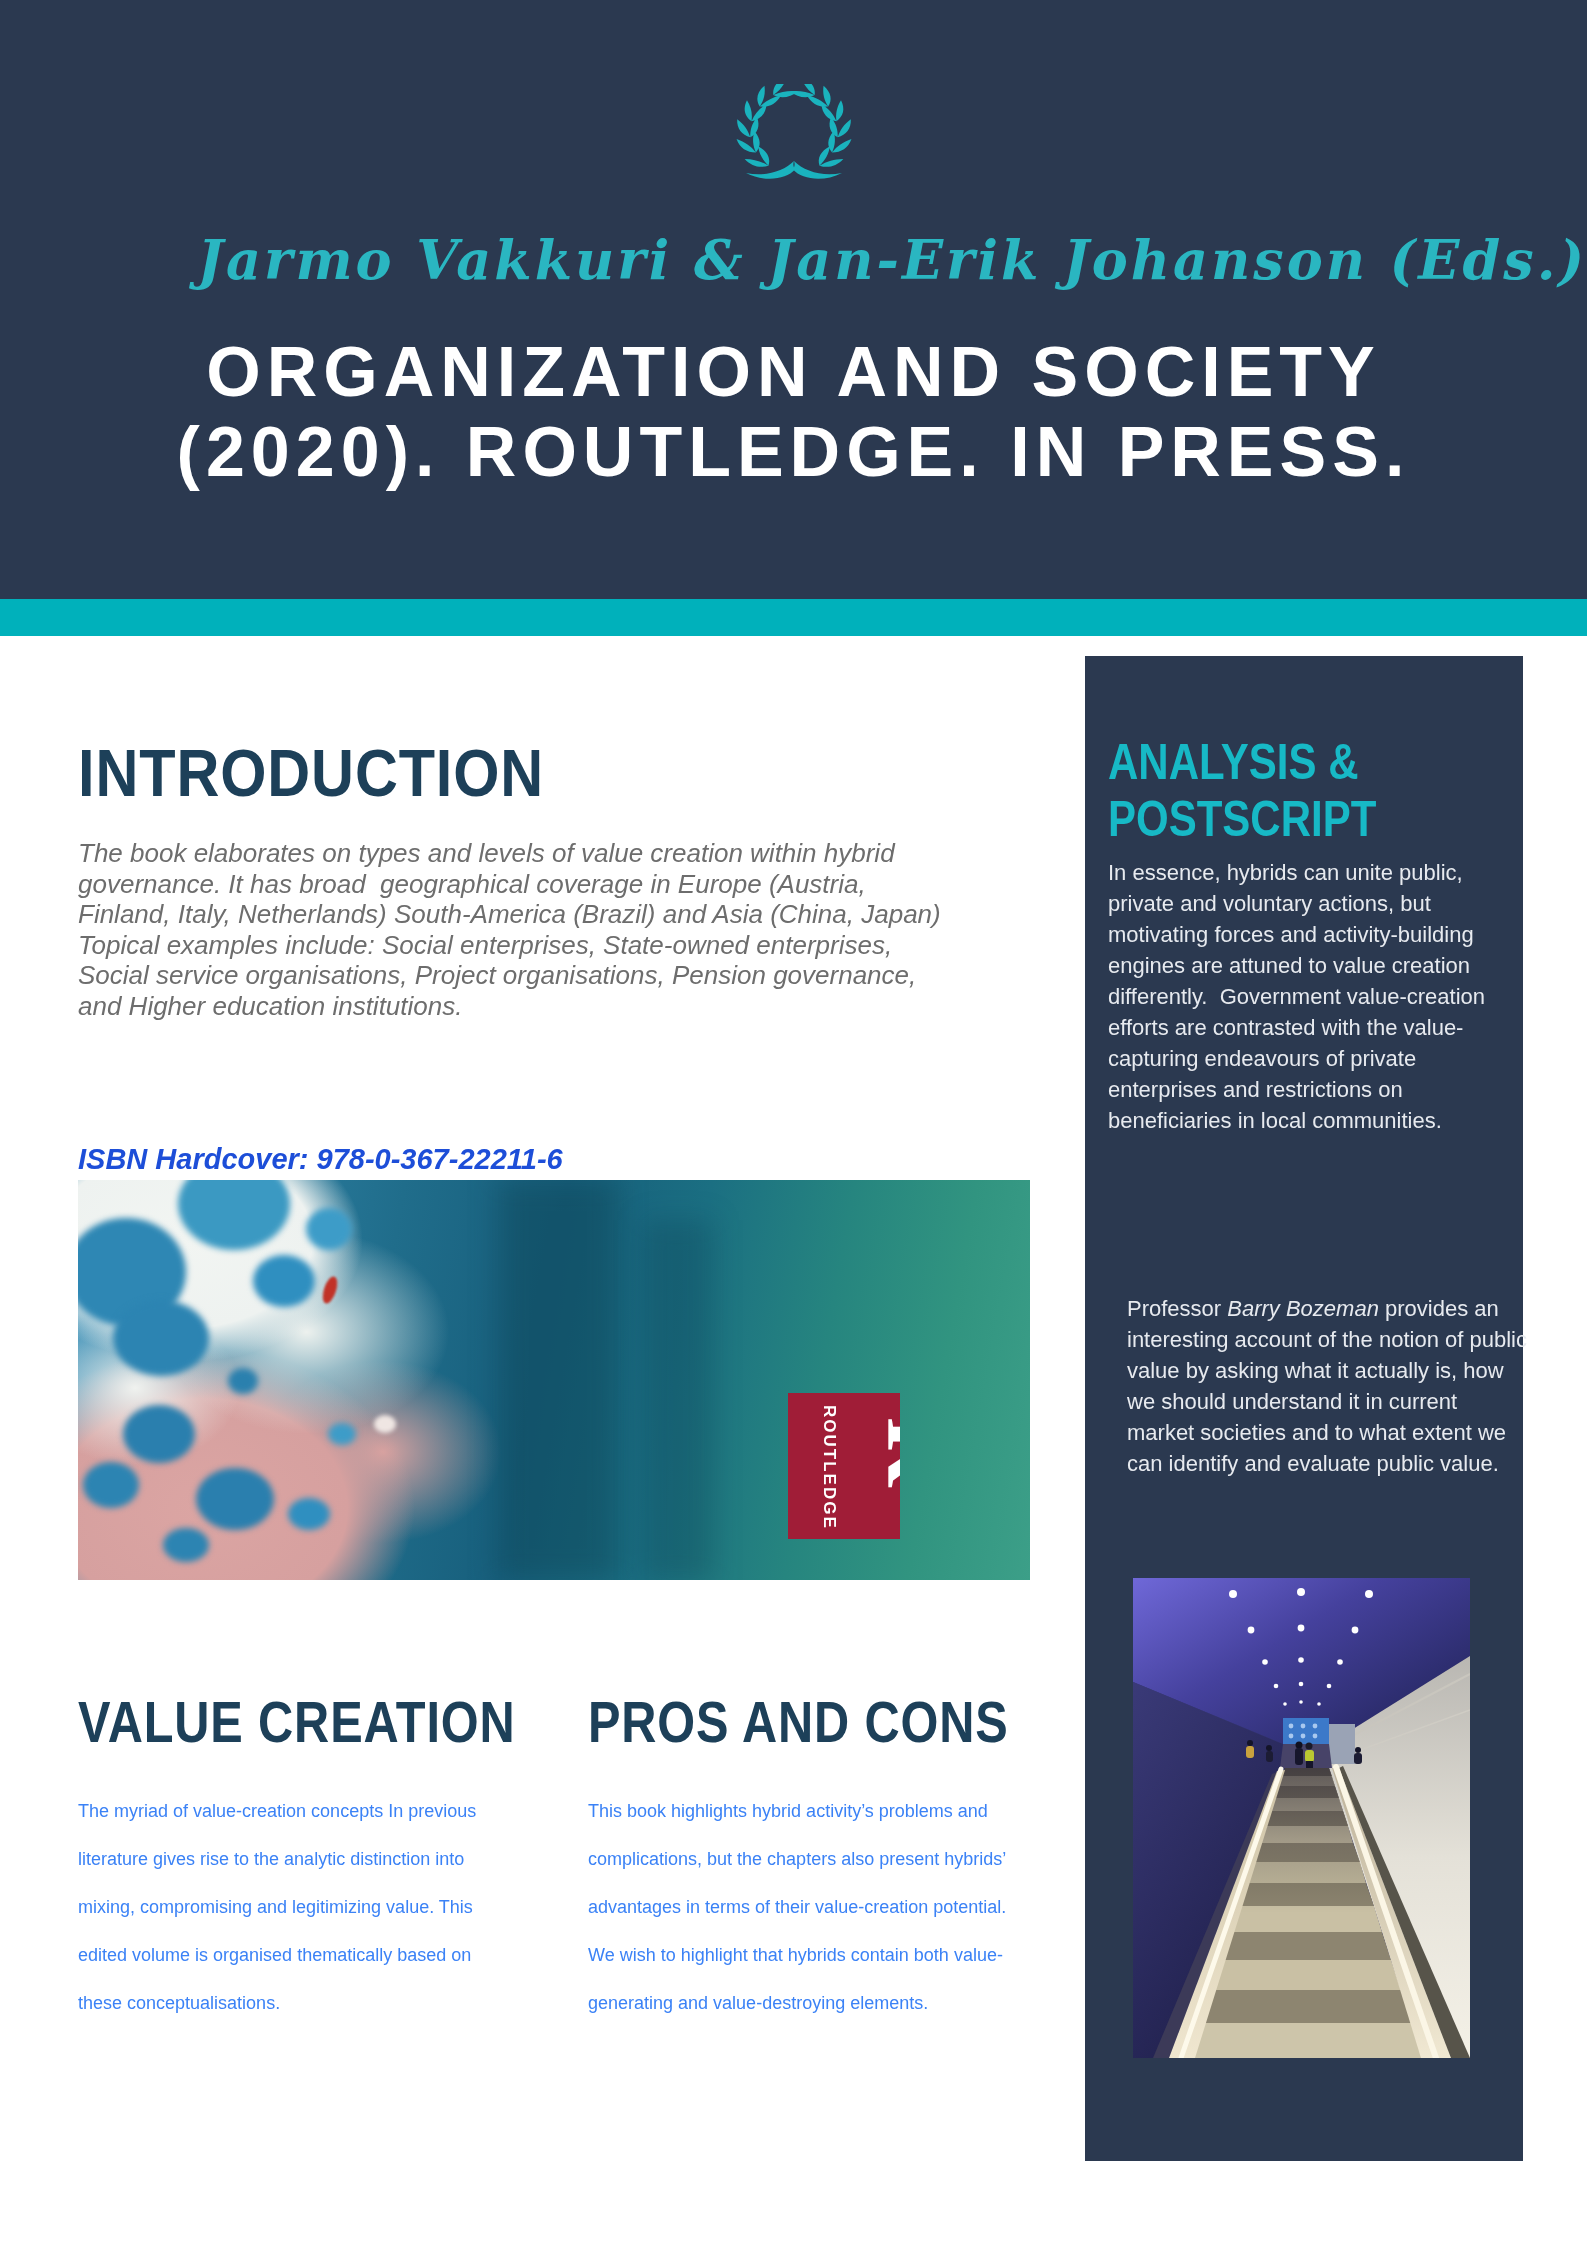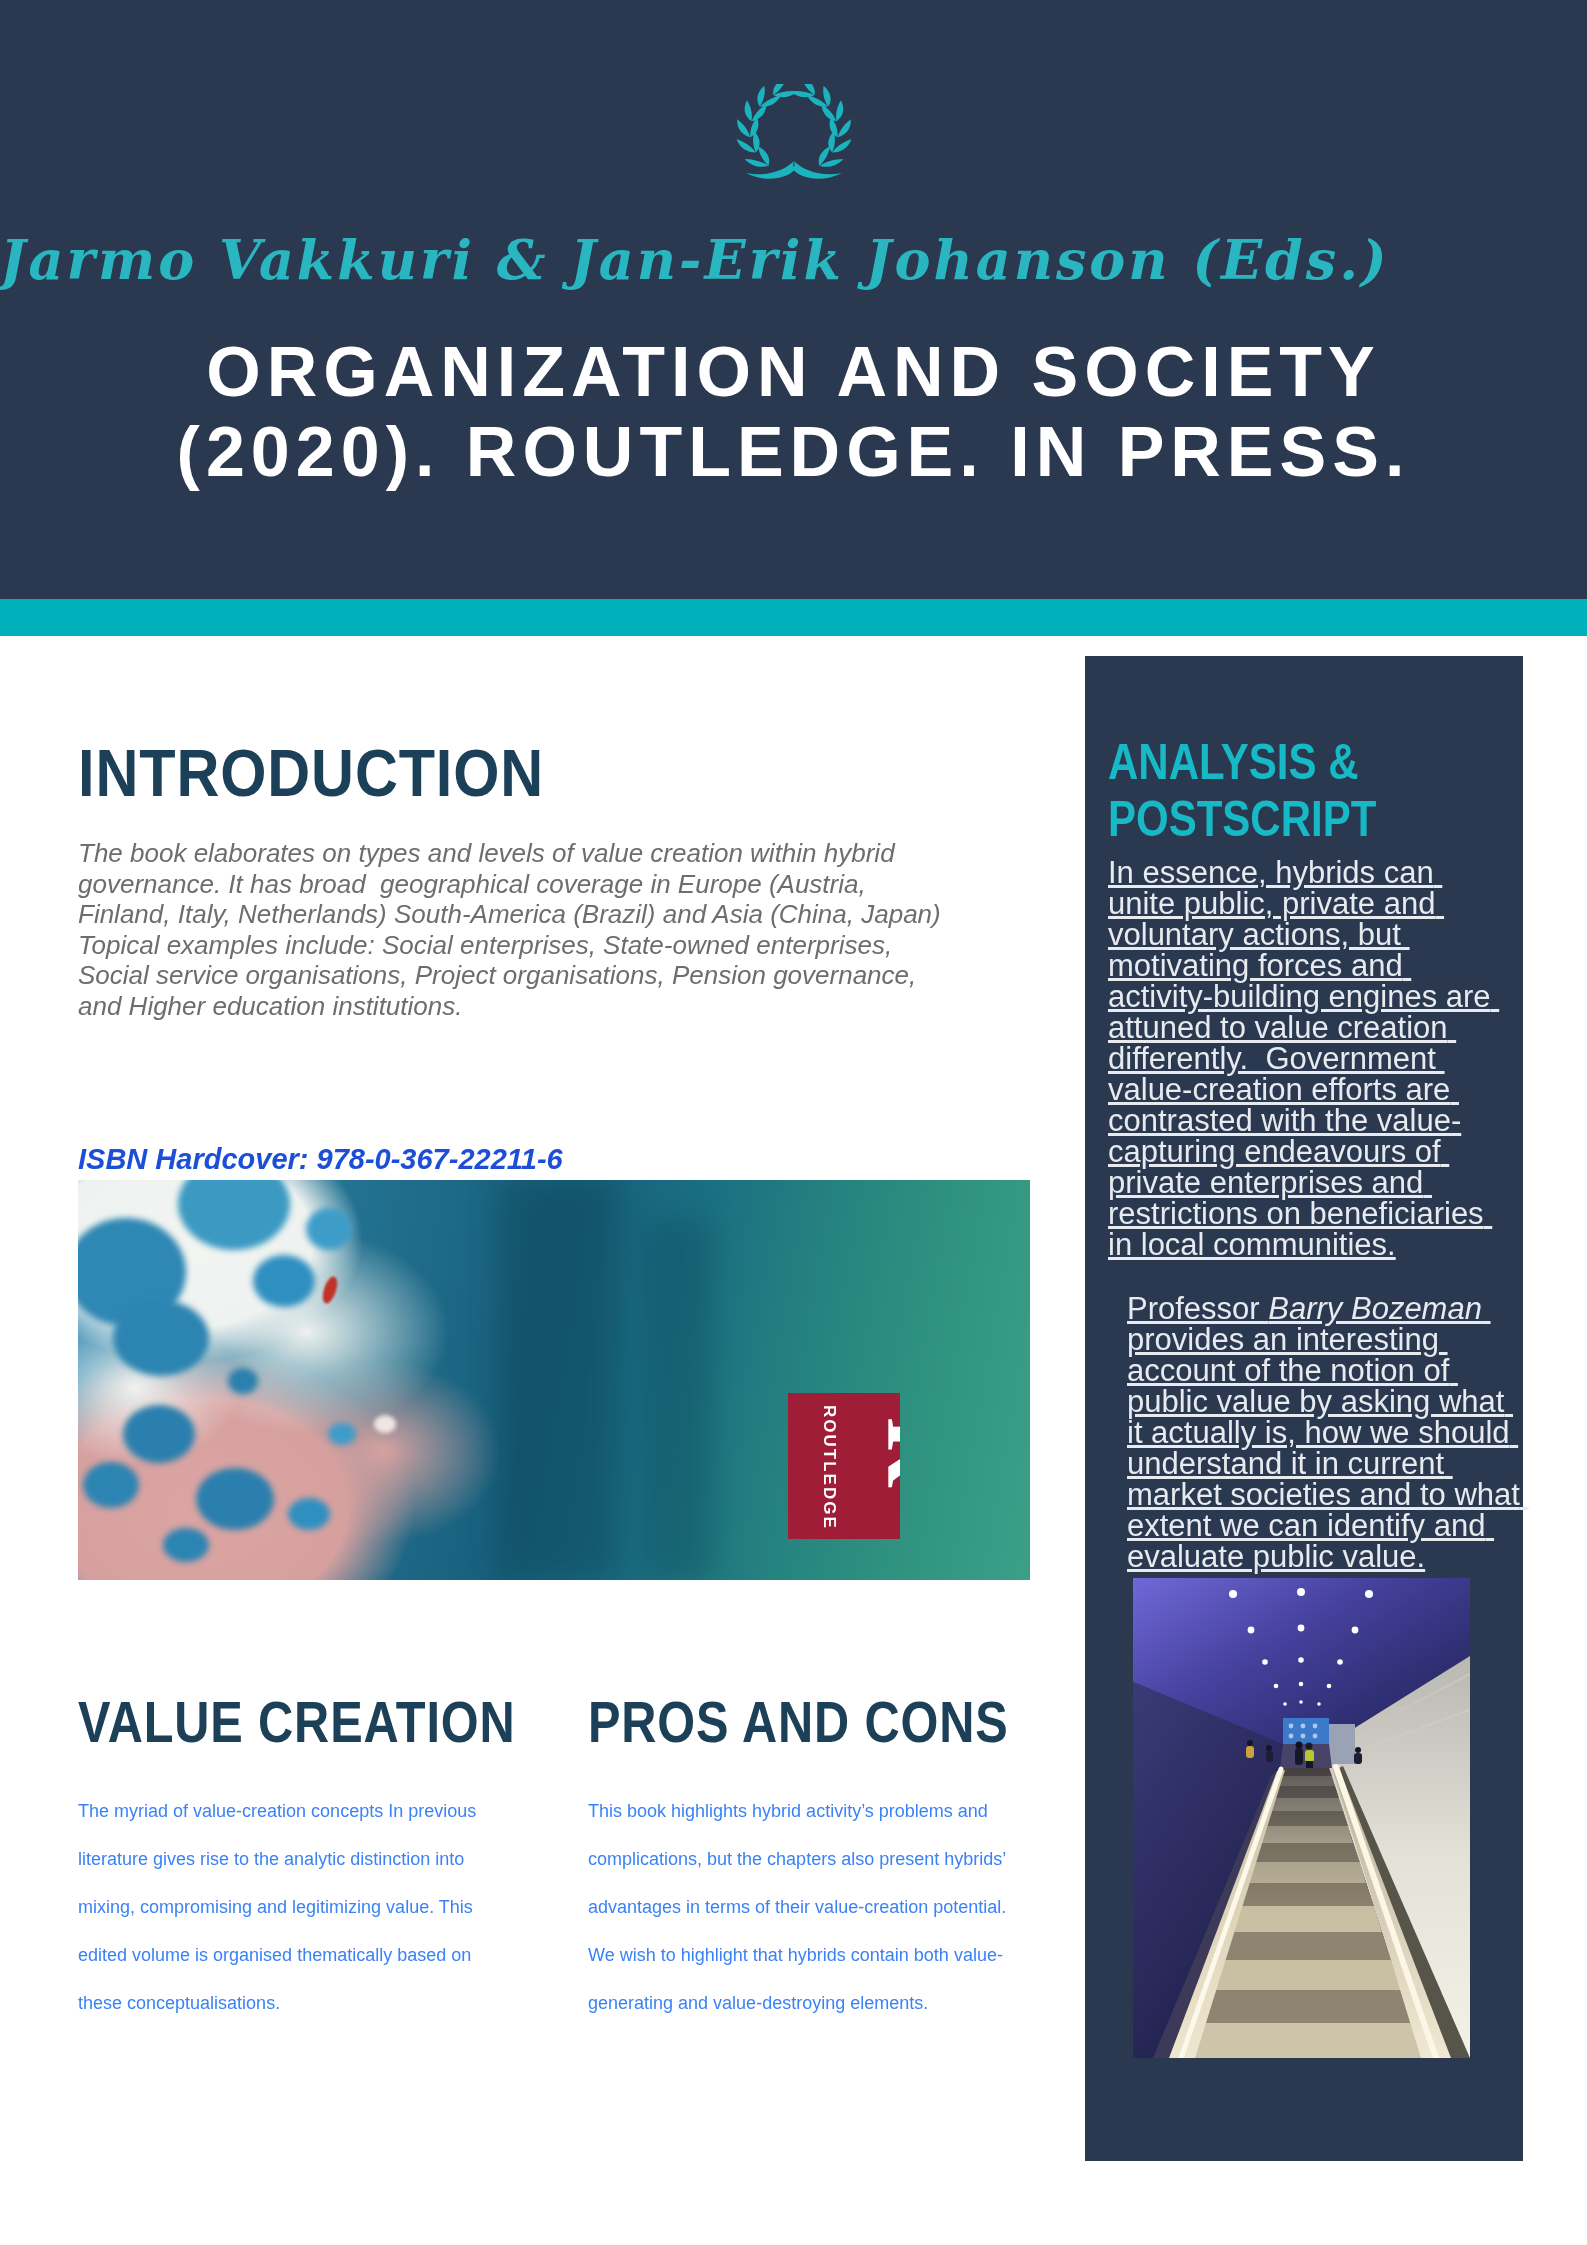--- a/index.html
+++ b/index.html
@@ -2,21 +2,21 @@
 <html><head>
 <meta charset="utf-8">
 <style>
   html,body{margin:0;padding:0;background:#ffffff;}
   #page{position:relative;width:1587px;height:2245px;background:#ffffff;overflow:hidden;
         font-family:"Liberation Sans",sans-serif;}
 
   
   .hdr{position:absolute;left:0;top:0;width:1587px;height:599px;background:#2b3950;}
   .wreath{position:absolute;left:50%;top:84px;transform:translateX(-50%);}
-  .authors{position:absolute;left:0;top:228px;width:1587px;text-align:left;
+  .authors{position:absolute;left:0;top:228px;width:1587px;text-align:right;
            font-family:"DejaVu Serif",serif;font-style:italic;font-weight:bold;
            font-size:54px;color:#2ab6c1;letter-spacing:3px;white-space:nowrap;}
   .title{position:absolute;left:0;top:332px;width:1587px;text-align:center;color:#ffffff;
          font-weight:bold;font-size:70px;line-height:80px;letter-spacing:6px;white-space:nowrap;}
   .tealbar{position:absolute;left:0;top:599px;width:1587px;height:37px;background:#00b1bb;}
 
   
   .h-intro{position:absolute;left:78px;top:735px;font-size:66px;font-weight:bold;color:#1d4059;
            transform:scaleX(.9);transform-origin:left top;white-space:nowrap;letter-spacing:1px;}
   .intro-body{position:absolute;left:78px;top:838px;width:880px;font-size:26px;line-height:30.5px;
@@ -40,22 +40,22 @@
 
   
   .h-sec{position:absolute;font-size:58px;font-weight:bold;color:#1d4059;transform:scaleX(.84);
          transform-origin:left top;white-space:nowrap;letter-spacing:1px;}
   .col-body{position:absolute;font-size:18px;line-height:48px;color:#3b82f6;white-space:pre-wrap;}
 
   
   .sidebar{position:absolute;left:1085px;top:656px;width:438px;height:1505px;background:#2b3950;}
   .sb-head{position:absolute;left:23px;top:78px;color:#17b9c6;font-weight:bold;font-size:50px;
            line-height:57px;transform:scaleX(.84);transform-origin:left top;white-space:nowrap;}
-  .sb-p{position:absolute;left:23px;width:400px;color:#e7eaef;font-size:31px;line-height:31px;
-        white-space:pre-wrap;text-decoration:underline;}
+  .sb-p{position:absolute;left:23px;width:400px;color:#e7eaef;font-size:22px;line-height:31px;
+        white-space:pre-wrap;}
   .sb-p .ital{font-style:italic;}
   .photo{position:absolute;left:48px;top:922px;width:337px;height:480px;}
 </style>
 </head>
 <body>
 
 <div id="page">
 
   <div class="hdr">
     <svg class="wreath" width="120" height="100" viewBox="0 0 120 118" preserveAspectRatio="none">

